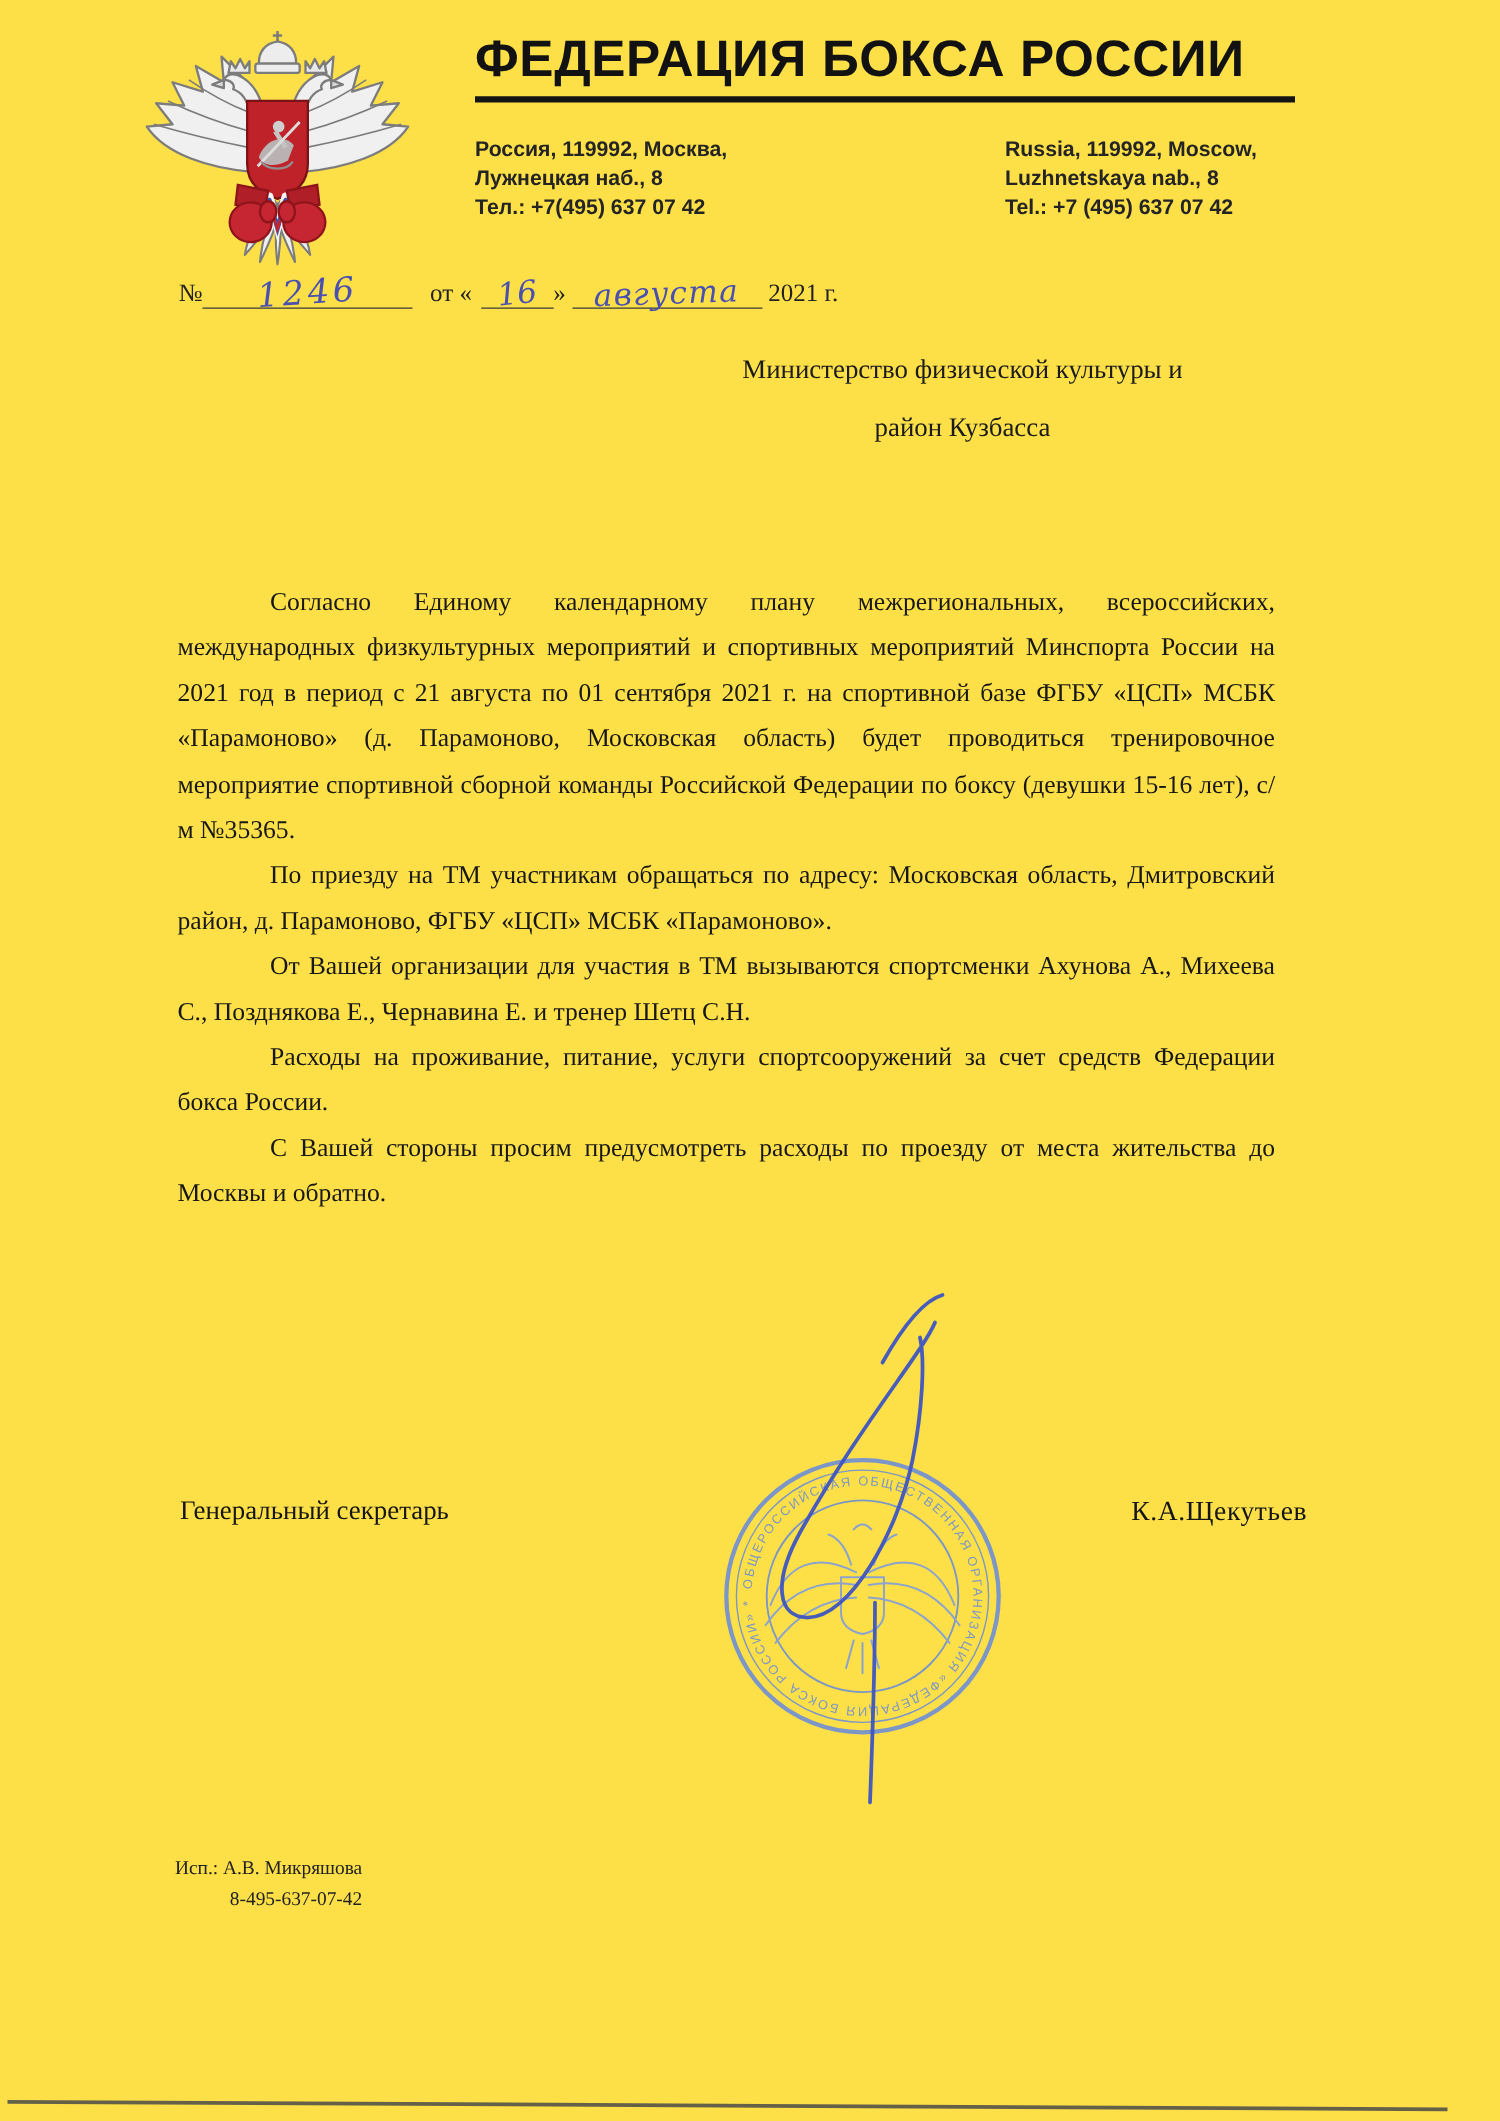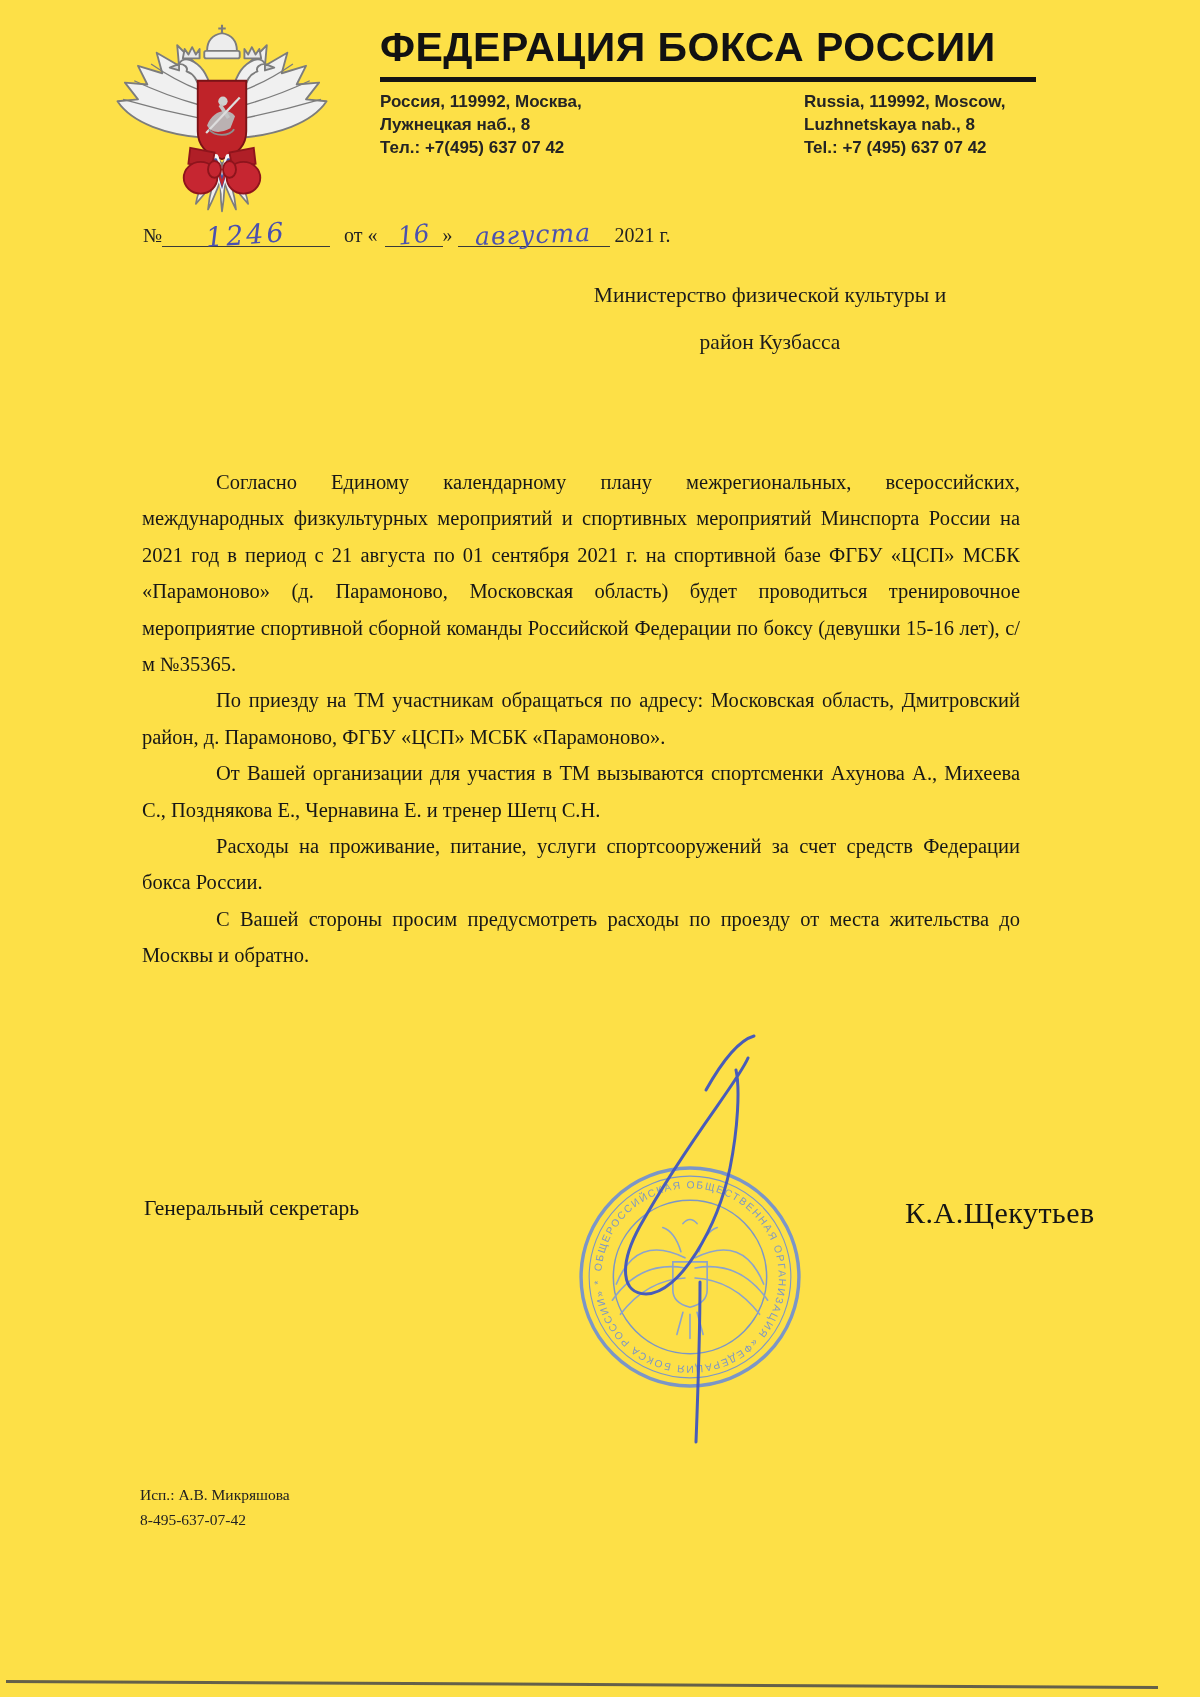--- a/index.html
+++ b/index.html
@@ -20,21 +20,21 @@
     font-family:"Liberation Sans", sans-serif;
     font-weight:bold;font-size:41px;line-height:46px;
     letter-spacing:.5px;color:#121212;white-space:nowrap;
   }
   .title-en{
     font-family:"Liberation Sans", sans-serif;
     font-weight:bold;font-size:40px;line-height:46px;
     letter-spacing:-.5px;color:#121212;white-space:nowrap;
   }
   .head-rule{height:5px;background:#141414;margin-top:7px;width:656px;}
-  .addresses{display:flex;margin-top:8px;}
+  .addresses{display:flex;margin-top:26px;}
   .addr{
     font-family:"Liberation Sans", sans-serif;
     font-weight:bold;font-size:17px;line-height:23px;color:#242424;
   }
   .addr.ru{width:424px;}
   .addr.en{width:232px;}
 
   
   .ref-line{
     position:absolute;left:143px;top:222px;
@@ -65,28 +65,28 @@
   
   .letter-body{
     position:absolute;left:142px;top:464px;width:878px;
     font-size:20.5px;line-height:36.4px;
     text-align:justify;color:#171717;
   }
   .letter-body p{margin:0;text-indent:74px;}
 
   
   .sign-title{position:absolute;left:144px;top:1196px;font-size:21.5px;color:#151515;}
-  .sign-name{position:absolute;left:905px;top:1196px;font-size:30px;letter-spacing:.5px;color:#151515;text-align:right;}
+  .sign-name{position:absolute;left:905px;top:1196px;font-size:22px;letter-spacing:.5px;color:#151515;text-align:right;}
 
   
   .stamp{position:absolute;left:574px;top:1161px;width:232px;height:232px;opacity:.88;}
   .autograph{position:absolute;left:588px;top:1030px;width:200px;height:420px;}
 
   
-  .footer{position:absolute;left:140px;top:1482px;font-size:15.5px;line-height:25px;color:#222;}
+  .footer{position:absolute;left:140px;top:1482px;font-size:15.5px;line-height:25px;color:#222;text-align:right;}
 
   
   .scan-line{
     position:absolute;left:6px;top:1683px;width:1152px;height:3px;
     background:#4a4a4a;transform:rotate(0.3deg);opacity:.85;
   }
 </style>
 </head>
 <body>
 

